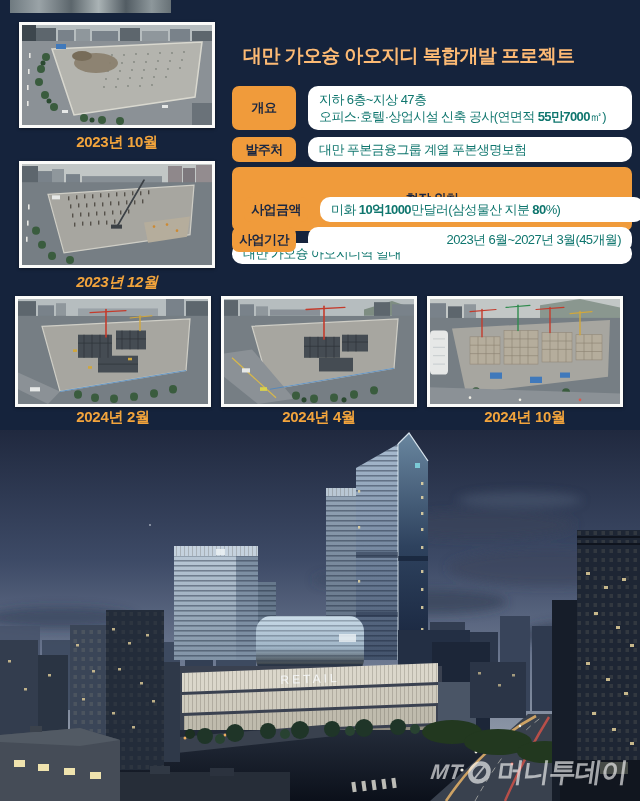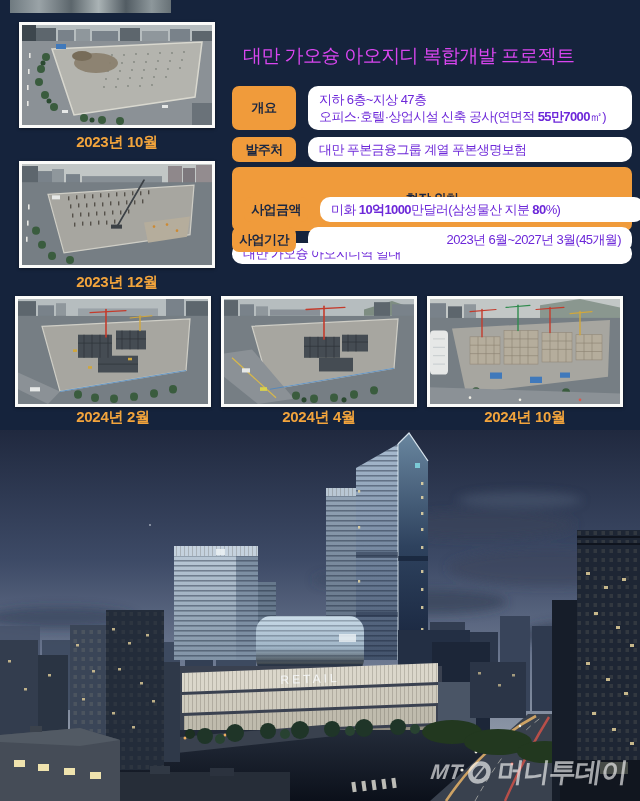--- a/index.html
+++ b/index.html
@@ -19,35 +19,35 @@
   .photo{
     background:#fbfbf9;border:0;padding:3px;box-sizing:border-box;margin:0;
     box-shadow:0 1px 3px rgba(0,0,0,.45);
   }
   .photo svg{display:block;width:100%;height:100%;}
   .caption{
     color:#F2A43C;font-weight:700;font-size:15px;text-align:center;line-height:20px;
     letter-spacing:-0.3px;
   }
   .page-title{
-    color:#d946ef;font-weight:400;font-size:19px;line-height:24px;letter-spacing:-0.6px;
+    color:#fdba74;font-weight:700;font-size:19px;line-height:24px;letter-spacing:-0.6px;
     white-space:nowrap;
     padding-left:12px;
   }
   .t-row{display:flex;gap:12px;left:232px;width:400px;}
   .t-label{
     flex:0 0 64px;background:#F09B3B;border-radius:7px;
     display:flex;align-items:center;justify-content:center;
     color:#1A2742;font-weight:700;font-size:13px;letter-spacing:-0.6px;white-space:nowrap;
   }
   .t-value{
     flex:1;background:#FFFFFF;border-radius:10px;
     display:flex;flex-direction:column;justify-content:center;
     padding:2px 11px;box-sizing:border-box;
-    color:#6d28d9;font-size:13px;letter-spacing:-0.6px;line-height:17px;white-space:nowrap;
+    color:#0f766e;font-size:13px;letter-spacing:-0.6px;line-height:17px;white-space:nowrap;
   }
   .t-value .bold{font-weight:700;}
 
   
   .render{left:0;top:430px;width:640px;height:371px;}
   .render svg{display:block;}
   .watermark{
     right:13px;bottom:11px;display:flex;align-items:center;gap:5px;
     color:#FFFFFF;opacity:.62;transform:skewX(-8deg);
   }
@@ -217,21 +217,21 @@
         <circle cx="30" cy="91" r="4"></circle>
         <circle cx="48" cy="95" r="4"></circle>
       </g>
     <g fill="#e8e8e4">
         <rect x="6" y="40" width="1.6" height="5"></rect>
         <rect x="5" y="56" width="1.6" height="5"></rect>
         <rect x="4" y="72" width="1.6" height="5"></rect>
       </g>
   </svg>
 </figure>
-<div class="abs caption" style="left:19px;top:272px;width:196px;">2023년 12월</div>
+<div class="abs caption" style="left:19px;top:272px;width:196px;font-style:italic;">2023년 12월</div>
 
 <h1 class="abs page-title" style="left:231px;top:44px;margin:0;">대만 가오슝 아오지디 복합개발 프로젝트</h1>
 
 <div class="abs t-row" style="top:86px;height:44px;">
   <div class="t-label">개요</div>
   <div class="t-value">
       <div><span>지하 6층~지상 47층</span></div>
       <div><span>오피스·호텔·상업시설 신축 공사(연면적 </span><span class="bold">55만7000</span><span>㎡)</span></div>
     </div>
 </div>

